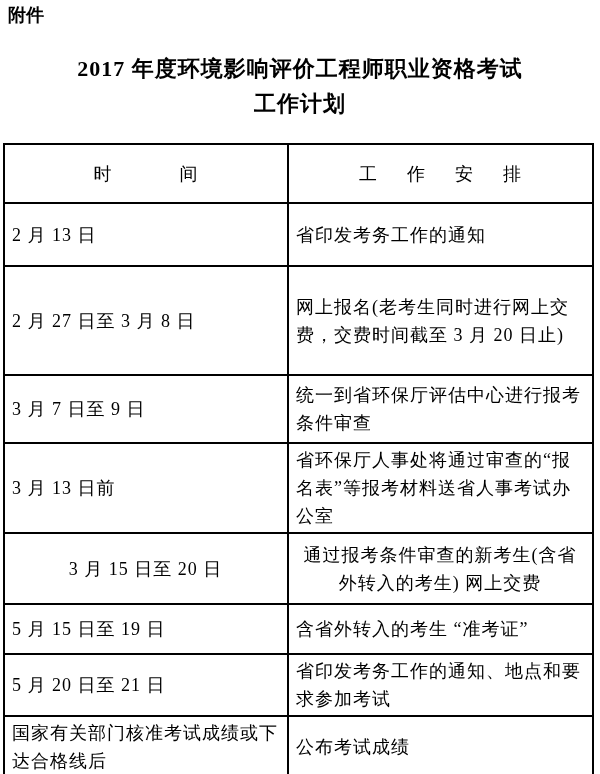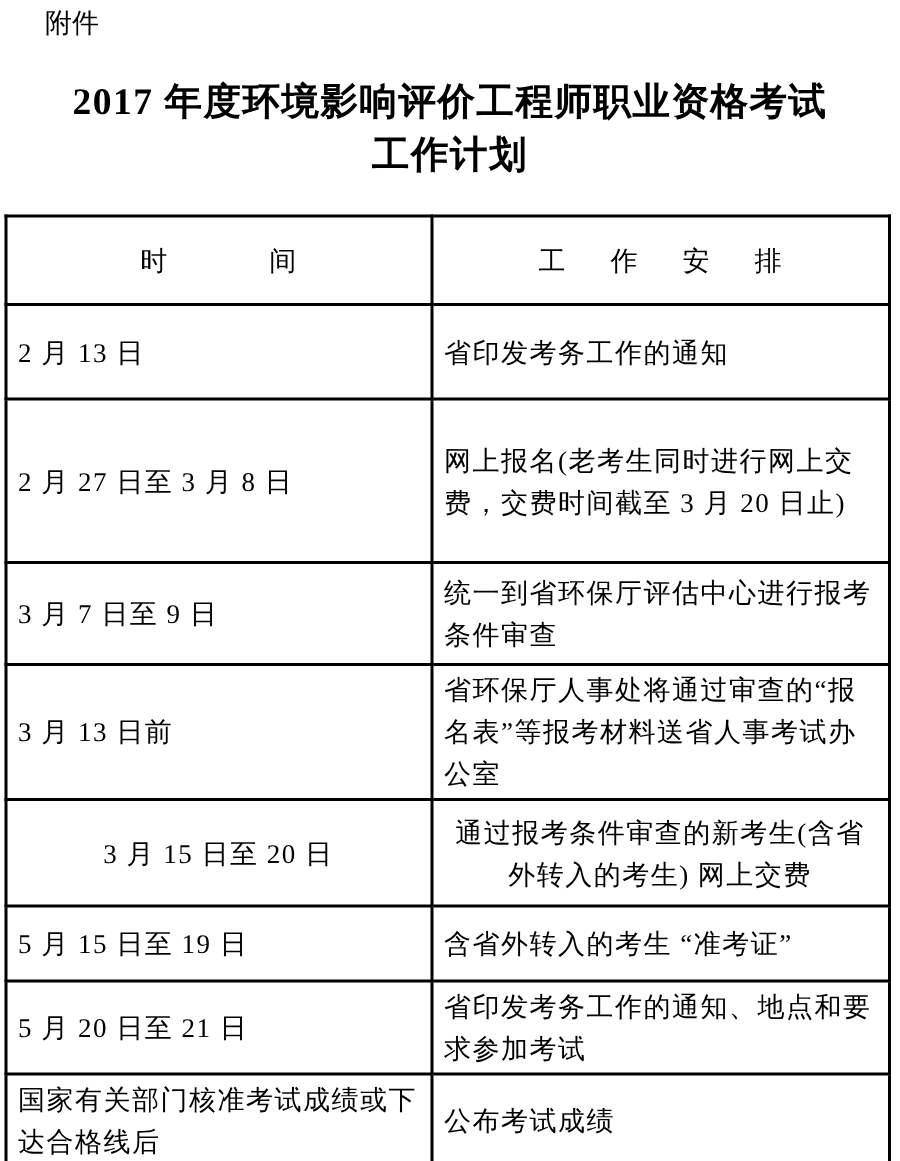--- a/index.html
+++ b/index.html
@@ -3,25 +3,25 @@
 <meta charset="utf-8">
 <style>
   html,body{margin:0;padding:0;}
   body{
     width:600px;height:774px;background:#ffffff;color:#000000;
     font-family:"Liberation Serif","DejaVu Serif",serif;
     overflow:hidden;
   }
   .attachment{
     padding:3px 0 0 8px;
-    font-size:18px;font-weight:normal;line-height:24px;margin-left:22px;
+    font-size:18px;font-weight:bold;line-height:24px;
   }
   .title{
     margin-top:24px;text-align:center;
-    font-size:25px;font-weight:bold;line-height:35px;letter-spacing:1px;
+    font-size:22px;font-weight:bold;line-height:35px;letter-spacing:1px;
   }
   table.schedule{
     margin:22px 0 0 3px;
     border-collapse:collapse;table-layout:fixed;
     width:589px;
   }
   table.schedule td{
     border:2px solid #000;
     vertical-align:middle;
     font-size:18px;line-height:28px;letter-spacing:1px;

